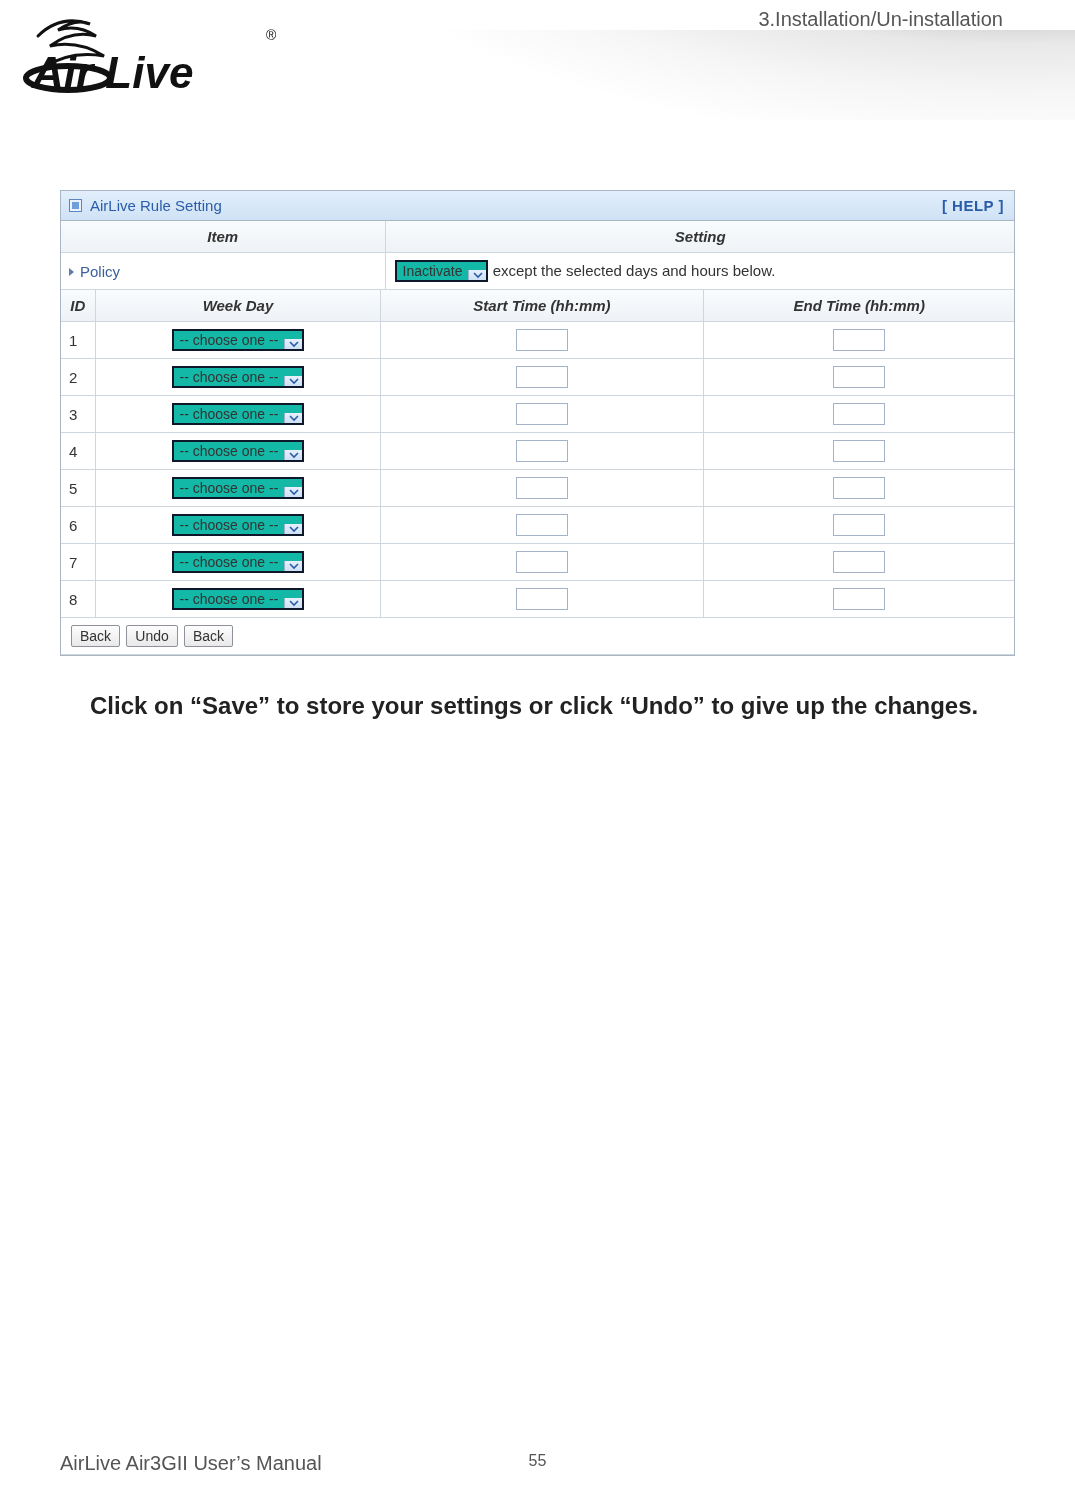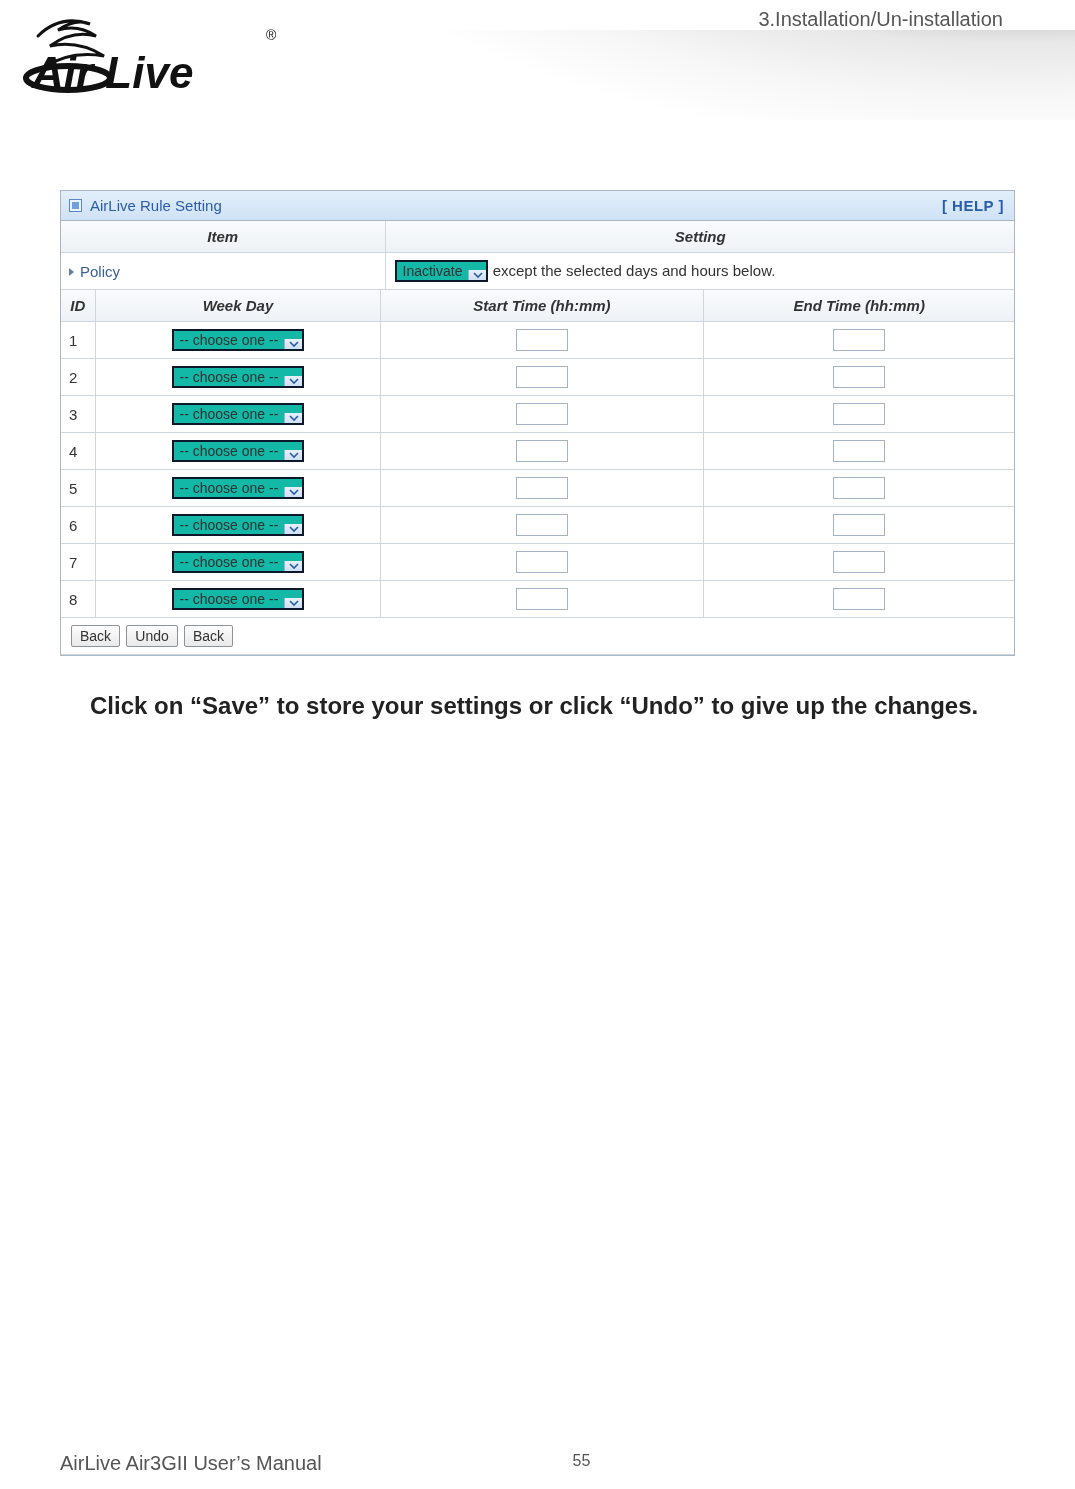--- a/index.html
+++ b/index.html
@@ -191,21 +191,21 @@
     position: absolute;
     bottom: 14px;
     left: 0;
     width: 1075px;
     display: flex;
     justify-content: space-between;
     padding: 0 60px;
     font-size: 20px;
     color: #555;
   }
-  .footer .pg { position: absolute; left: 50%; transform: translateX(-50%); font-size: 16px; margin-left: 44px; }
+  .footer .pg { position: absolute; left: 50%; transform: translateX(-50%); font-size: 16px; }
 </style>
 </head>
 <body>
 
 <div class="page">
   <div class="header-area">
     <div class="chapter-label">3.Installation/Un-installation</div>
     <div class="swoosh"></div>
     <div class="logo">
       <svg viewBox="0 0 260 88" width="260" height="88">

